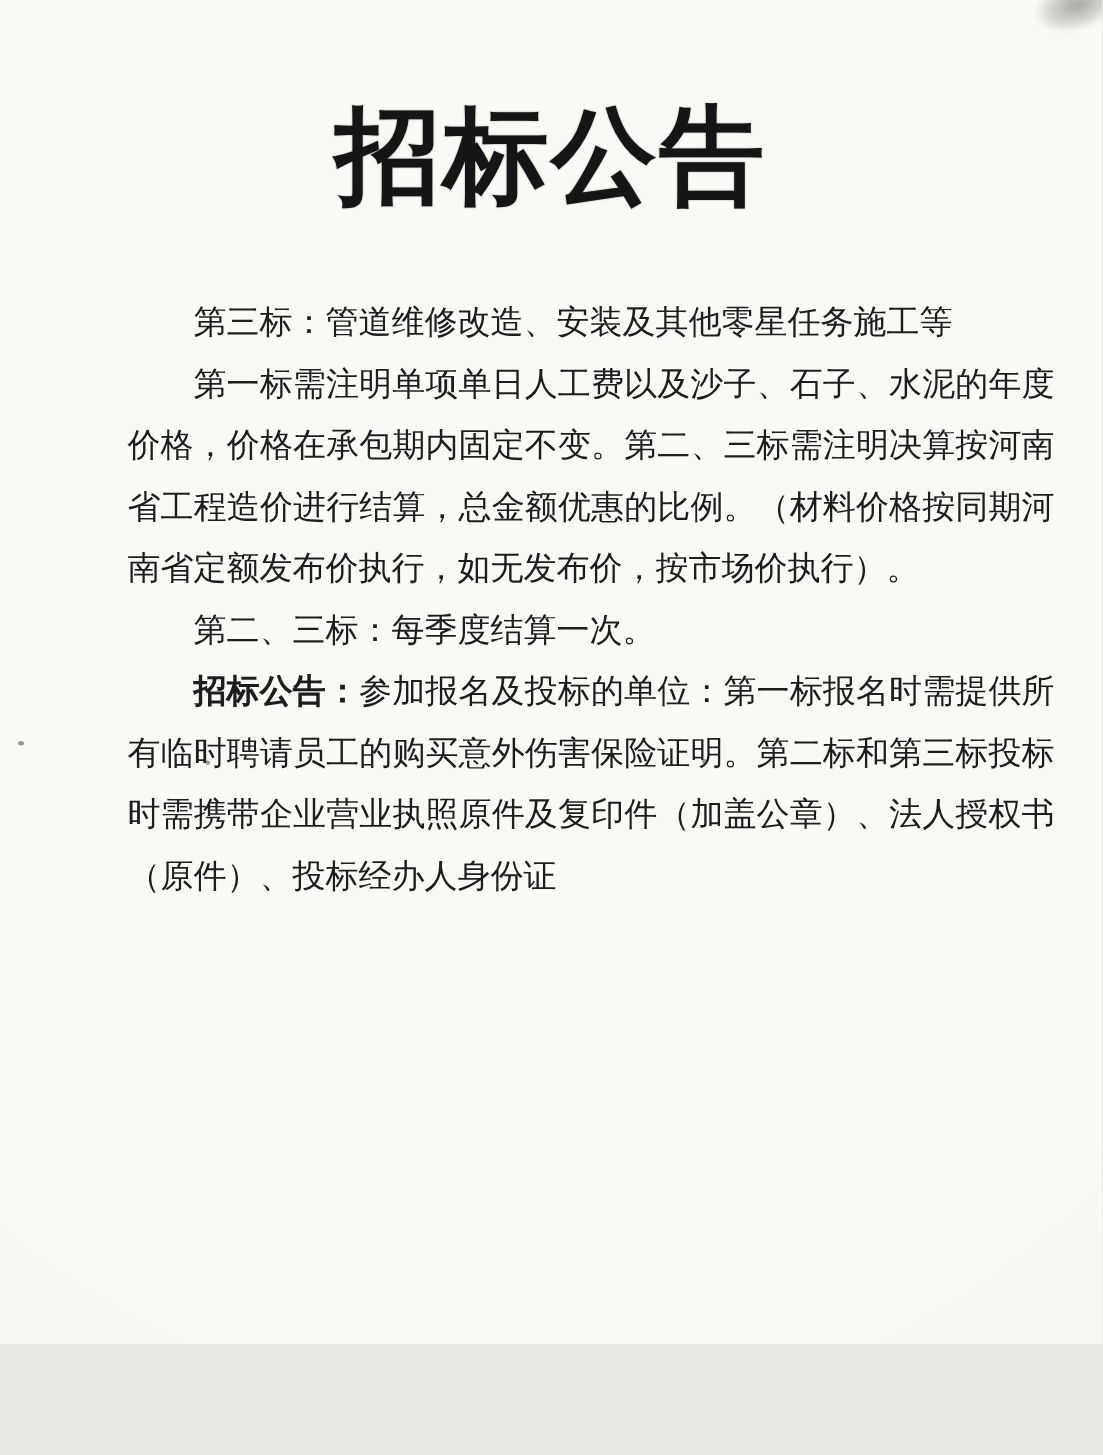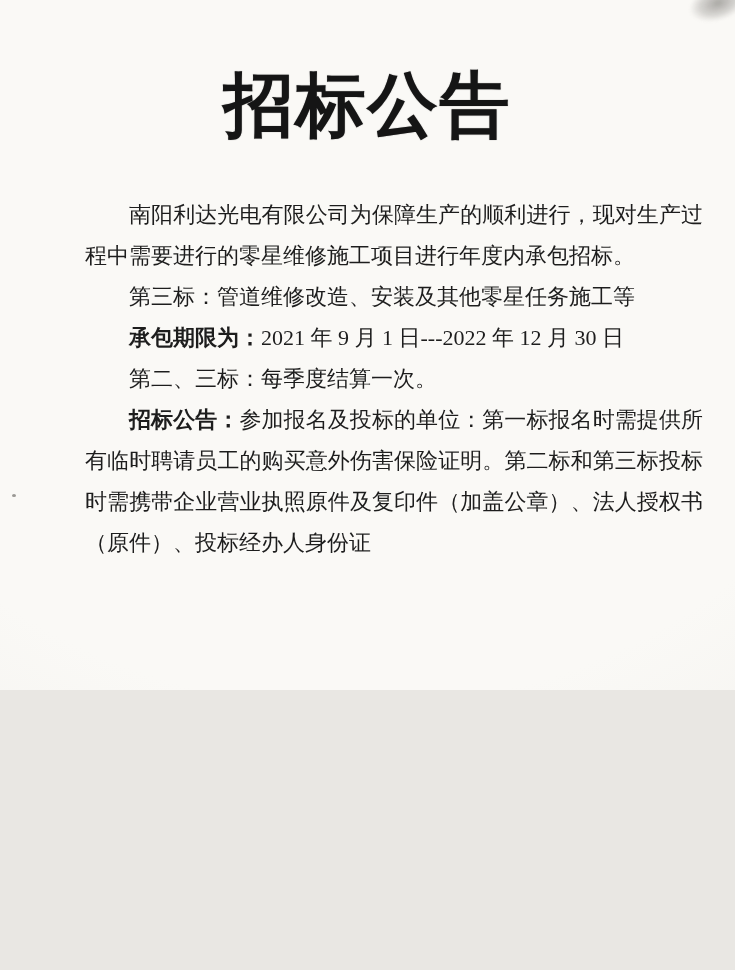--- a/index.html
+++ b/index.html
@@ -3,21 +3,21 @@
 <meta charset="utf-8">
 <style>
   html, body {
     margin: 0;
     padding: 0;
     background: #e9e7e3;
   }
   .page {
     position: relative;
     width: 735px;
-    height: 690px;
+    height: 896px;
     margin: 0;
     overflow: hidden;
     box-sizing: border-box;
     padding-top: 58px;
     background:
       radial-gradient(ellipse 130% 110% at 48% 42%, #faf9f6 55%, #f3f1ed 88%, #eeece7 100%);
     font-family: "Liberation Serif", "DejaVu Serif", serif;
     color: #1d1d1d;
   }
   .title {
@@ -72,19 +72,18 @@
 <div class="page" style="color: rgb(29, 29, 29);">
   <div class="smudge-top-right"></div>
   <div class="speck s1"></div>
   <div class="speck s2"></div>
   <div class="speck s3"></div>
   <div class="speck s4"></div>
 
   <h1 class="title">招标公告</h1>
 
   <div class="content">
-      <p class="para"><span class="run">南阳利达光电有限公司为保障生产的顺利进行，现对生产过程中需要进行的零星维修施工项目进行年度内承包招标。</span></p>
       <p class="para"><span class="run">第三标：管道维修改造、安装及其他零星任务施工等</span></p>
-      <p class="para"><span class="run bold">承包期限为：</span><span class="run">2021 年 9 月 1 日---2022 年 12 月 30 日</span></p>
+      <p class="para"><span class="run">第一标需注明单项单日人工费以及沙子、石子、水泥的年度价格，价格在承包期内固定不变。第二、三标需注明决算按河南省工程造价进行结算，总金额优惠的比例。（材料价格按同期河南省定额发布价执行，如无发布价，按市场价执行）。</span></p>
       <p class="para"><span class="run">第二、三标：每季度结算一次。</span></p>
       <p class="para"><span class="run bold">招标公告：</span><span class="run">参加报名及投标的单位：第一标报名时需提供所有临时聘请员工的购买意外伤害保险证明。第二标和第三标投标时需携带企业营业执照原件及复印件（加盖公章）、法人授权书（原件）、投标经办人身份证</span></p>
     </div>
 </div>
 
 </body></html>

